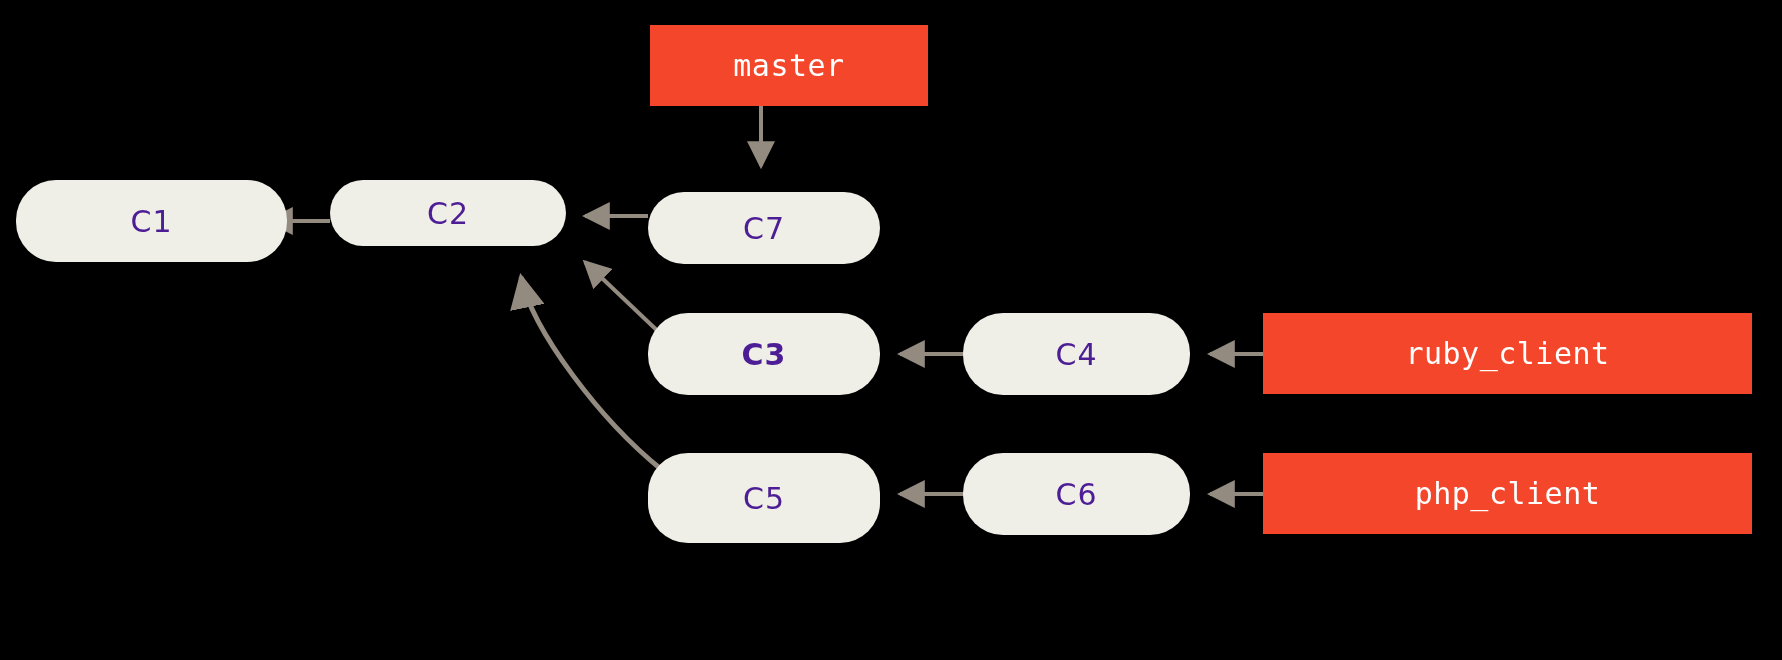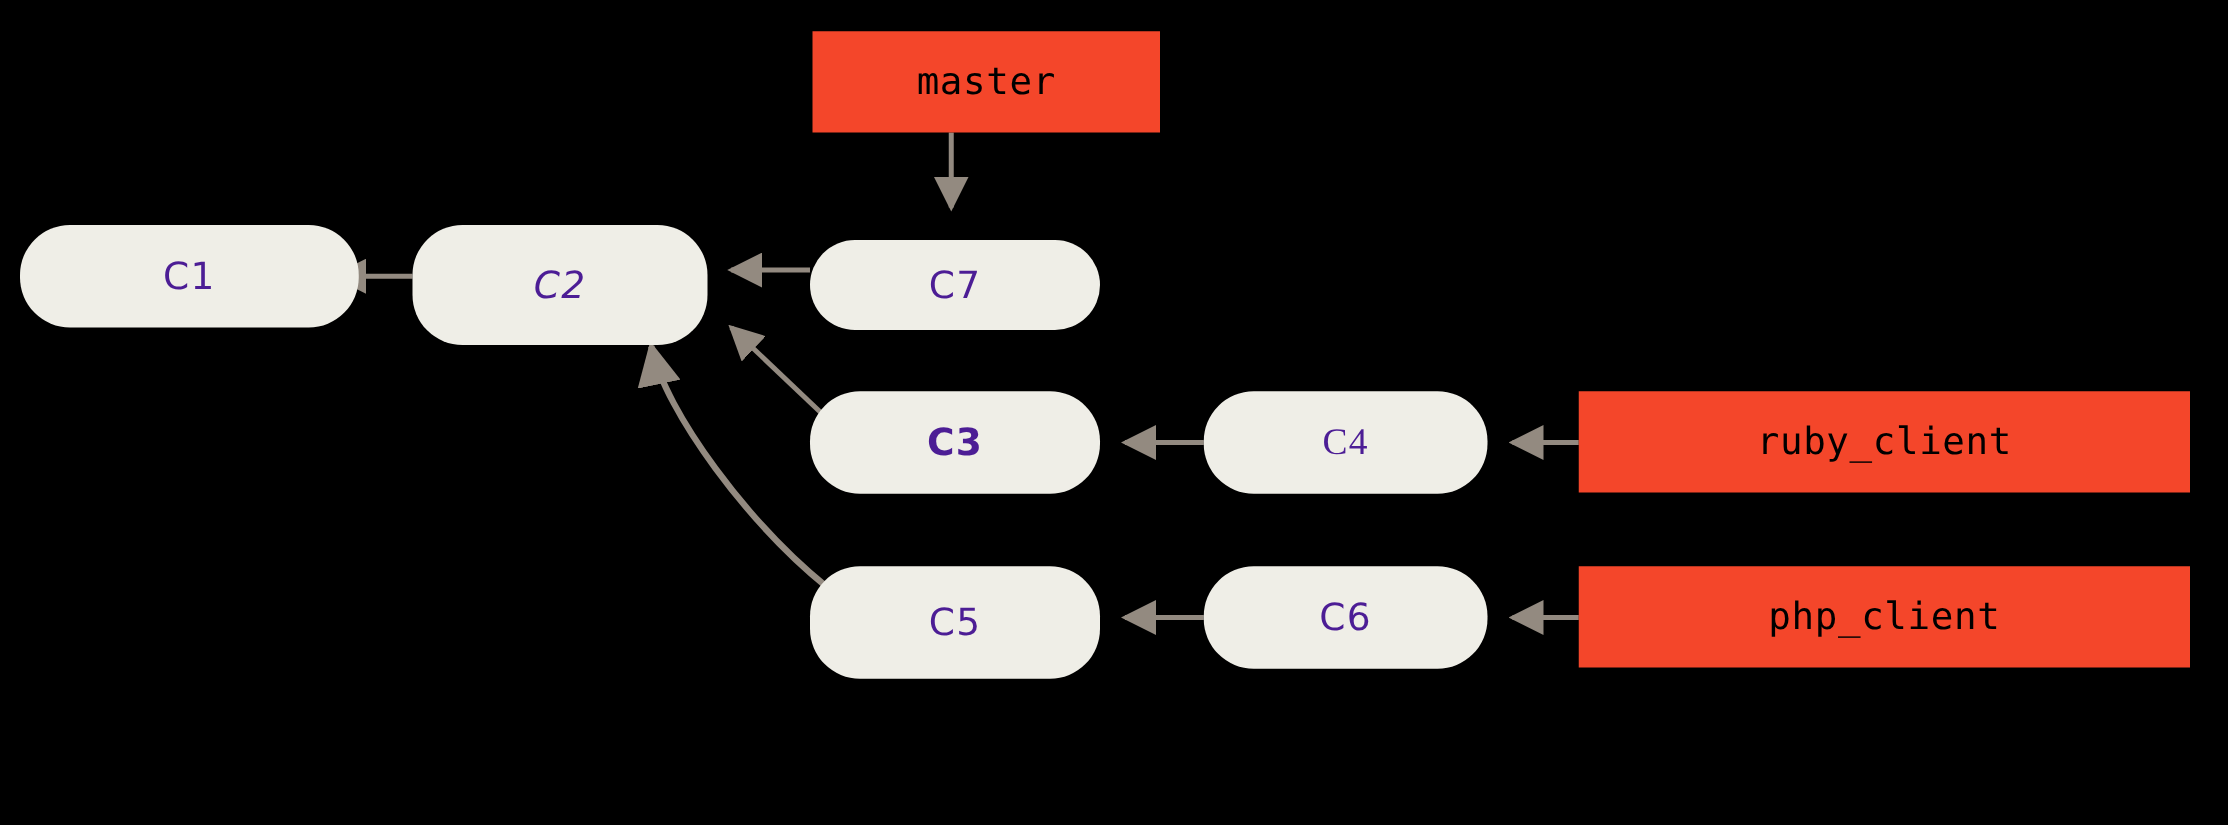--- a/index.html
+++ b/index.html
@@ -37,21 +37,21 @@
   .commit {
     background: #EFEEE7;
     border-radius: 40px;
     color: #4c1d95;
     font-family: "DejaVu Sans", sans-serif;
     font-size: 30px;
     letter-spacing: 1px;
   }
   .branch {
     background: #F4462A;
-    color: #000000;
+    color: #ffffff;
     font-family: "DejaVu Sans Mono", monospace;
     font-size: 30px;
     border-radius: 0;
     letter-spacing: 0.5px;
   }
   .label-text {
     pointer-events: none;
     user-select: none;
   }
 </style>
@@ -75,30 +75,30 @@
         <path d="M 1263 354 L 1210 354" fill="none" stroke="#938A80" stroke-width="4" stroke-linecap="butt" marker-end="url(#arrowhead)"></path>
         <path d="M 662 470 C 600 420 532 330 521 277" fill="none" stroke="#938A80" stroke-width="5" stroke-linecap="butt" marker-end="url(#arrowhead)"></path>
         <path d="M 963 494 L 900 494" fill="none" stroke="#938A80" stroke-width="4" stroke-linecap="butt" marker-end="url(#arrowhead)"></path>
         <path d="M 1263 494 L 1210 494" fill="none" stroke="#938A80" stroke-width="4" stroke-linecap="butt" marker-end="url(#arrowhead)"></path>
       </g>
   </svg>
 
   <div class="node commit" style="left: 16px; top: 180px; width: 271px; height: 82px;">
     <span class="label-text">C1</span>
   </div>
-  <div class="node commit" style="left: 330px; top: 180px; width: 236px; height: 96px; font-style: italic;">
+  <div class="node commit" style="left: 330px; top: 180px; width: 236px; height: 66px;">
     <span class="label-text">C2</span>
   </div>
   <div class="node commit" style="left: 648px; top: 192px; width: 232px; height: 72px;">
     <span class="label-text">C7</span>
   </div>
   <div class="node commit" style="left: 648px; top: 313px; width: 232px; height: 82px; font-weight: bold;">
     <span class="label-text">C3</span>
   </div>
-  <div class="node commit" style="left: 963px; top: 313px; width: 227px; height: 82px; font-family: Liberation Serif, serif;">
+  <div class="node commit" style="left: 963px; top: 313px; width: 227px; height: 82px;">
     <span class="label-text">C4</span>
   </div>
   <div class="node commit" style="left: 648px; top: 453px; width: 232px; height: 90px;">
     <span class="label-text">C5</span>
   </div>
   <div class="node commit" style="left: 963px; top: 453px; width: 227px; height: 82px; align-items: center;">
     <span class="label-text">C6</span>
   </div>
 
   <div class="node branch" style="left: 650px; top: 25px; width: 278px; height: 81px;">

